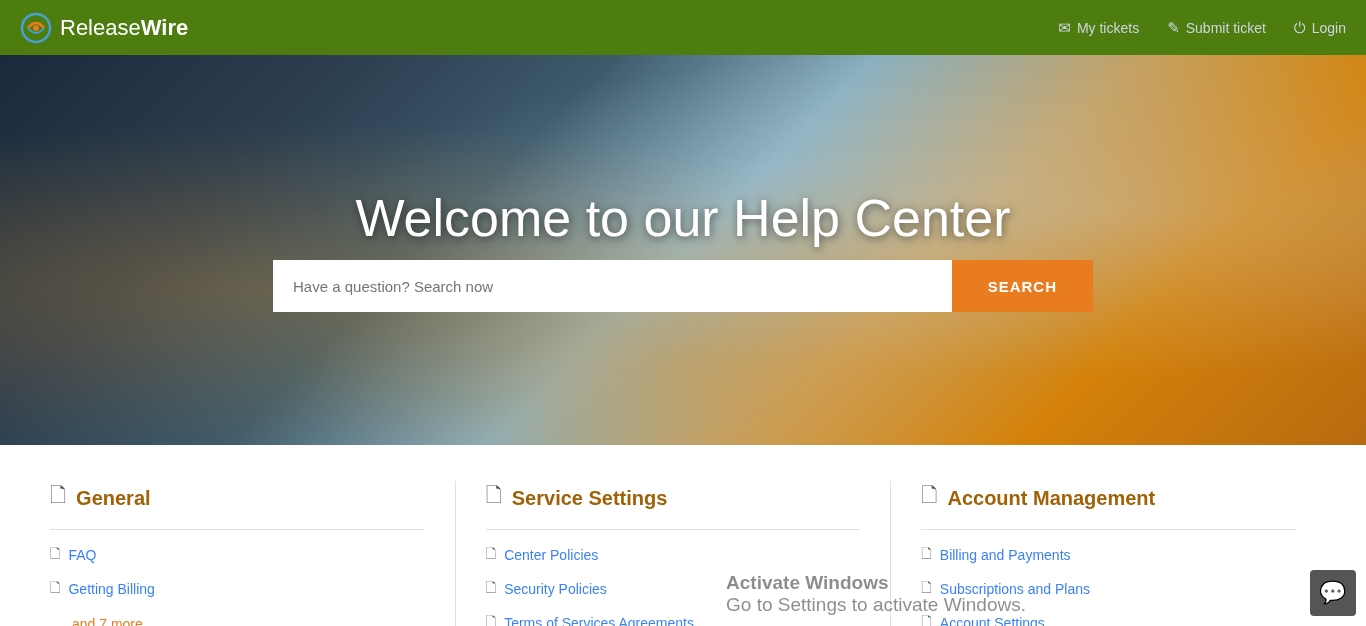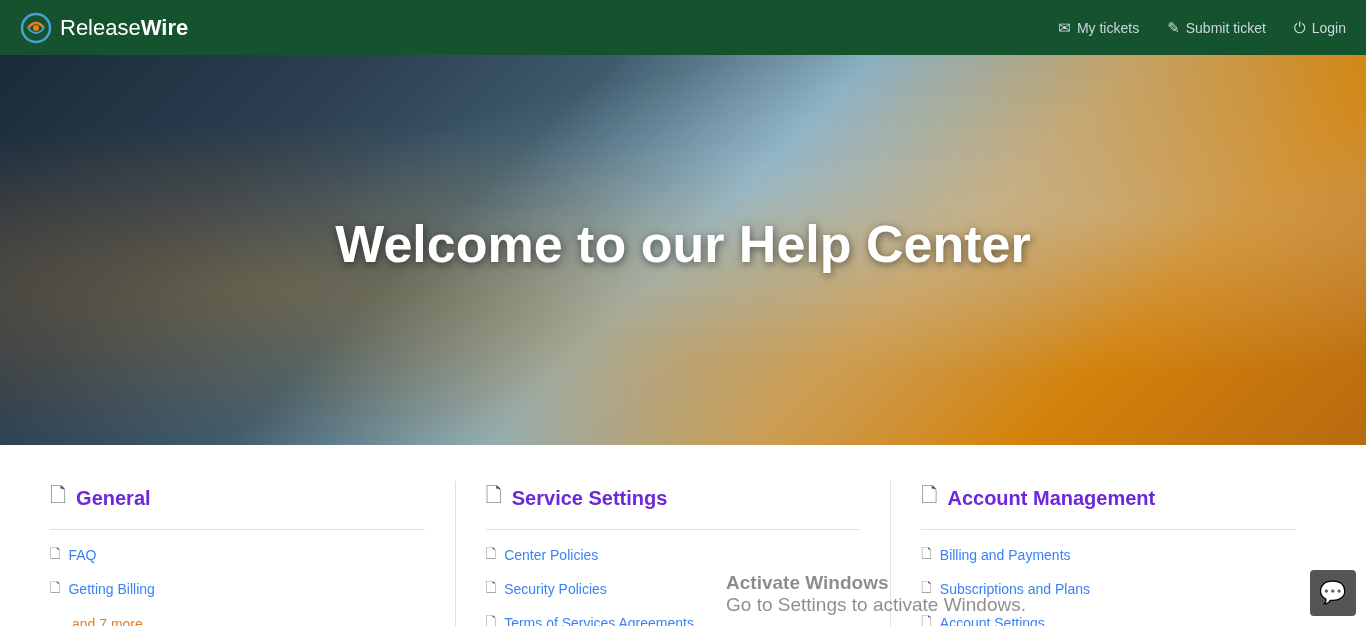--- a/index.html
+++ b/index.html
@@ -1,20 +1,20 @@
 <!DOCTYPE html>
 <html><head>
   <meta charset="utf-8">
   <style>
     * { margin: 0; padding: 0; box-sizing: border-box; }
     body { font-family: Arial, sans-serif; width: 1366px; overflow-x: hidden; background: #fff; }
 
     
     .header {
-      background: #14532d;
+      background: #4d7c0f;
       height: 55px;
       display: flex;
       align-items: center;
       justify-content: space-between;
       padding: 0 20px 0 20px;
     }
     .logo {
       display: flex;
       align-items: center;
       gap: 8px;
@@ -84,21 +84,21 @@
     .hero-content {
       position: relative;
       z-index: 2;
       text-align: center;
       width: 100%;
       padding: 0 20px;
     }
     .hero-title {
       color: #fff;
       font-size: 52px;
-      font-weight: 700;
+      font-weight: 400;
       text-shadow: 1px 2px 8px rgba(0,0,0,0.5);
       margin-bottom: 12px;
     }
     .hero-subtitle {
       color: #e8e8e8;
       font-size: 18px;
       text-shadow: 1px 1px 4px rgba(0,0,0,0.4);
       margin-bottom: 28px;
     }
     .search-bar {
@@ -151,21 +151,21 @@
       padding-bottom: 14px;
       border-bottom: 1px solid #e0e0e0;
     }
     .category-icon {
       font-size: 20px;
       color: #555;
     }
     .category-title {
       font-size: 20px;
       font-weight: 700;
-      color: #6d28d9;
+      color: #a16207;
     }
     .category-list {
       list-style: none;
     }
     .category-list li {
       display: flex;
       align-items: center;
       gap: 8px;
       margin-bottom: 12px;
       font-size: 14px;
@@ -247,20 +247,24 @@
       <span>Login</span>
     </a>
   </nav>
 </header>
 
 <section class="hero">
   <div class="hero-bg"></div>
   <div class="hero-overlay"></div>
   <div class="hero-content">
     <h1 class="hero-title">Welcome to our Help Center</h1>
+    <div class="search-bar">
+      <input class="search-input" type="text" placeholder="Have a question? Search now" style="">
+      <button class="search-button">SEARCH</button>
+    </div>
   </div>
 </section>
 
 <section class="categories">
 
   <div class="category-col">
     <div class="category-header">
       <span class="category-icon">🗋</span>
       <span class="category-title">General</span>
     </div>

